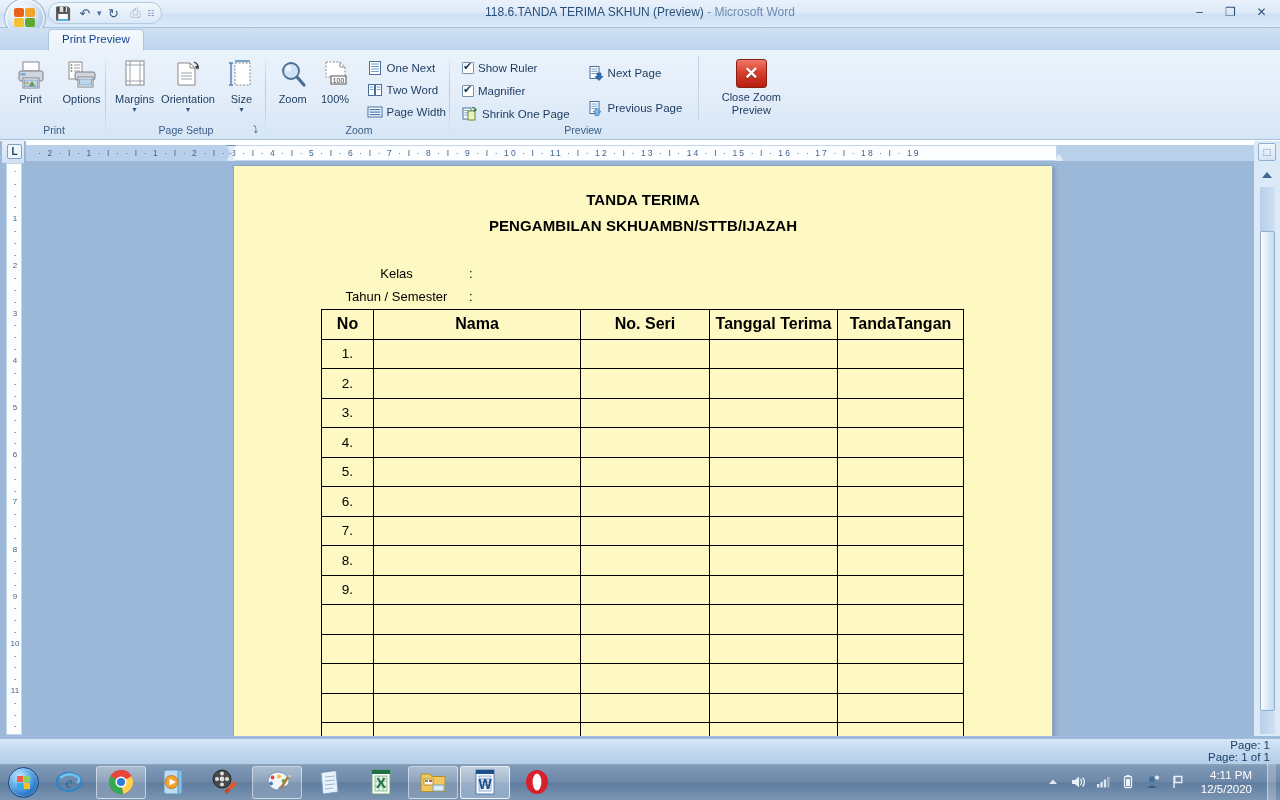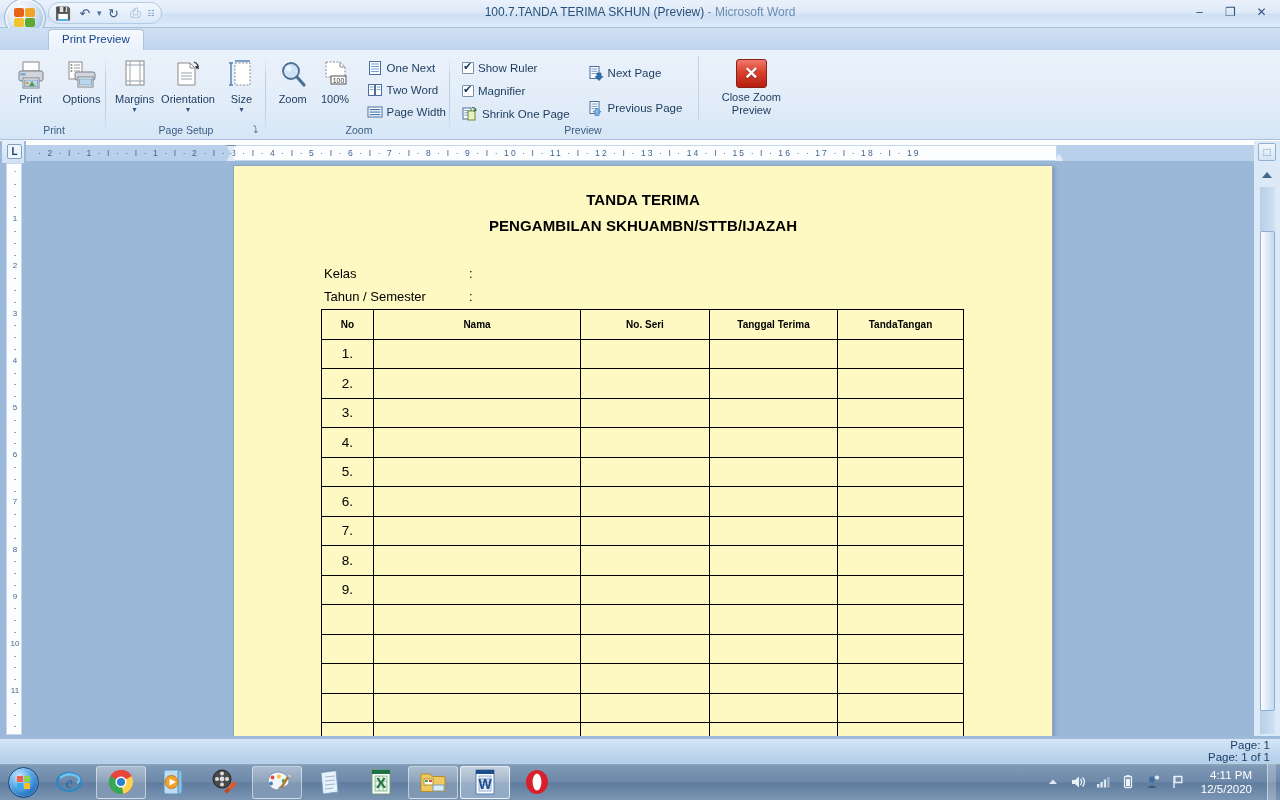--- a/index.html
+++ b/index.html
@@ -214,37 +214,37 @@
     position: relative; width: 100%; height: 100%;
     font-family: "Liberation Sans", sans-serif; color: #000;
   }
   .doc-title {
     text-align: center; font-weight: bold; font-size: 15px;
     letter-spacing: .1px;
   }
   .t1 { position: absolute; left: 0; top: 25px; width: 100%; }
   .t2 { position: absolute; left: 0; top: 51px; width: 100%; }
 
-  .meta { position: absolute; left: 90px; font-size: 13px; }
+  .meta { position: absolute; left: 90px; font-size: 13px; text-align: center; }
   .meta .k { display: inline-block; width: 145px; }
   .meta.m1 { top: 100px; }
   .meta.m2 { top: 123px; }
 
   table.tt {
     position: absolute; left: 87px; top: 143px; width: 642px;
     border-collapse: collapse; table-layout: fixed;
   }
   table.tt td, table.tt th {
     border: 1.3px solid #000;
     height: 29.5px;
     padding: 0;
     font-size: 13.5px;
   }
   table.tt th {
-    font-weight: bold; text-align: center; font-size: 10px;
+    font-weight: bold; text-align: center; font-size: 16px;
   }
   table.tt td.no {
     text-align: center;
   }
   .c-no { width: 52px; }
   .c-nama { width: 207px; }
   .c-seri { width: 129px; }
   .c-tgl  { width: 128px; }
   .c-ttd  { width: 126px; }
 
@@ -401,21 +401,21 @@
     <div class="qat">
       <div class="qat-btn save">💾</div>
       <div class="qat-btn">↶</div>
       <div class="qat-caret">▾</div>
       <div class="qat-btn">↻</div>
       <div class="qat-btn dis">⎙</div>
       <div class="qat-sep">☷</div>
     </div>
 
     <div class="title-text">
-      <span>100.7.TANDA TERIMA SKHUN (Preview)</span><span class="suffix"> - Microsoft Word</span>
+      <span>118.6.TANDA TERIMA SKHUN (Preview)</span><span class="suffix"> - Microsoft Word</span>
     </div>
 
     <div class="wbtns">
       <div class="wbtn">–</div>
       <div class="wbtn">❐</div>
       <div class="wbtn">✕</div>
     </div>
   </div>
 
   <div class="tabstrip">

